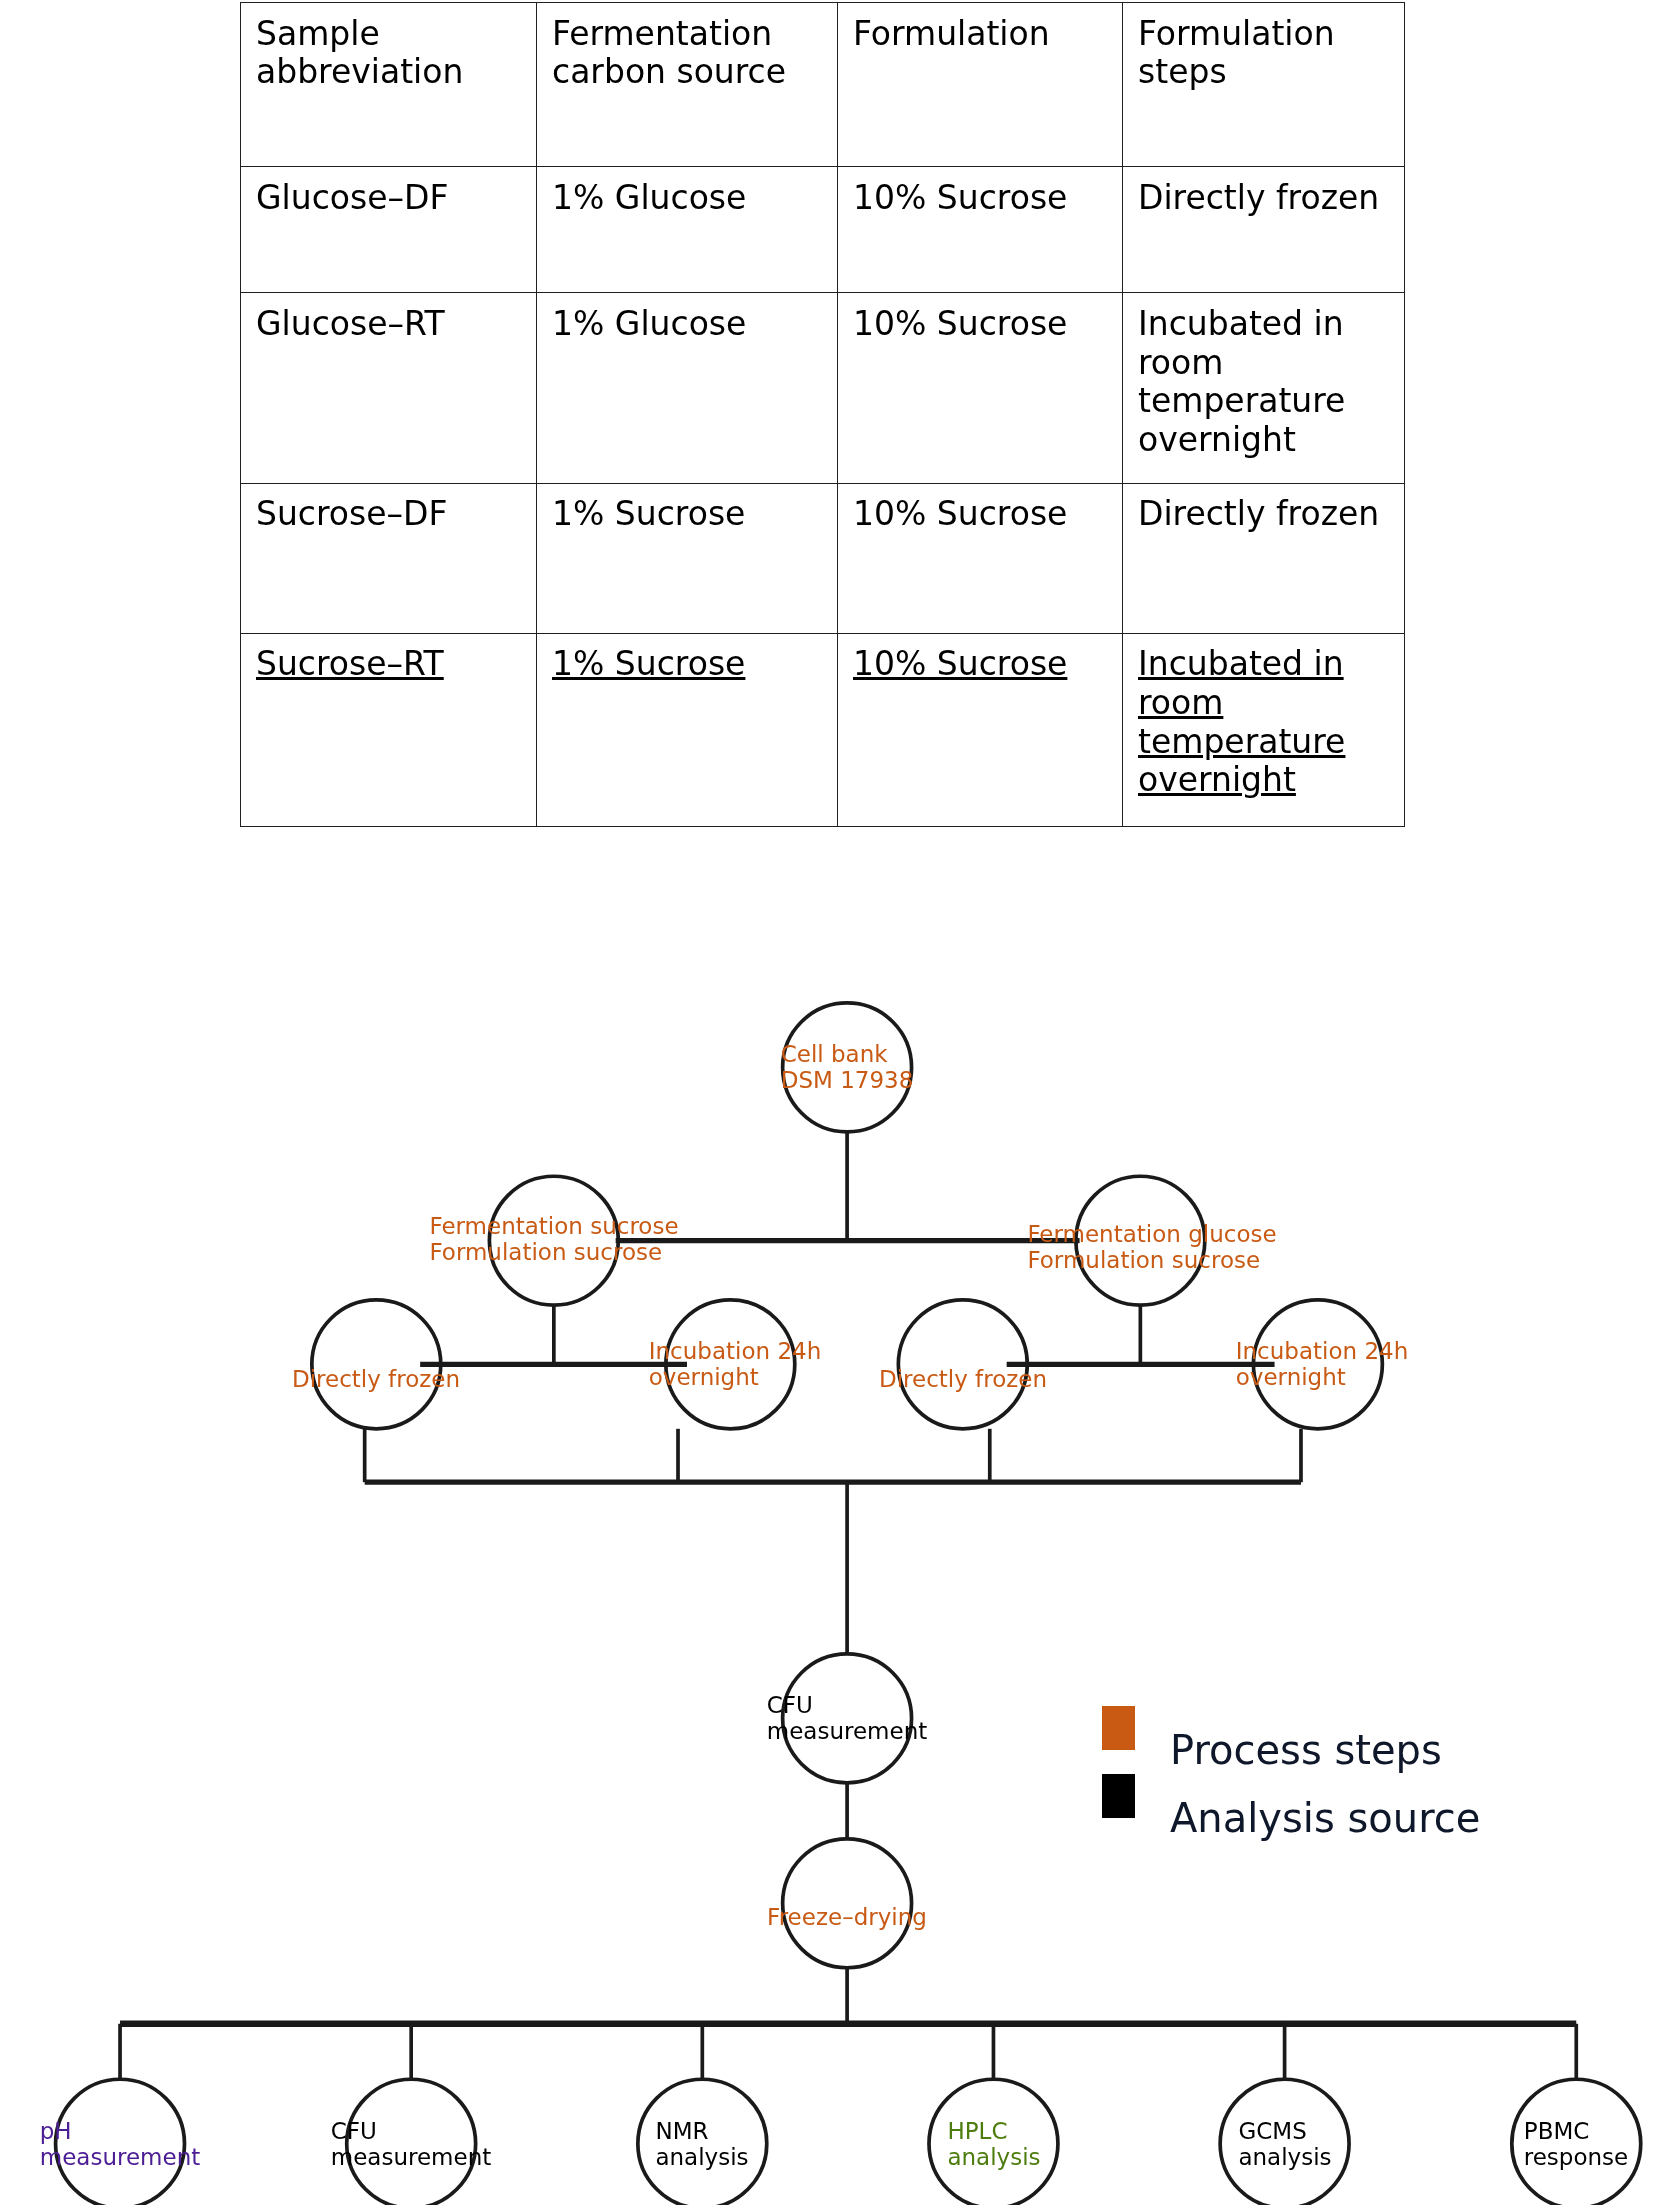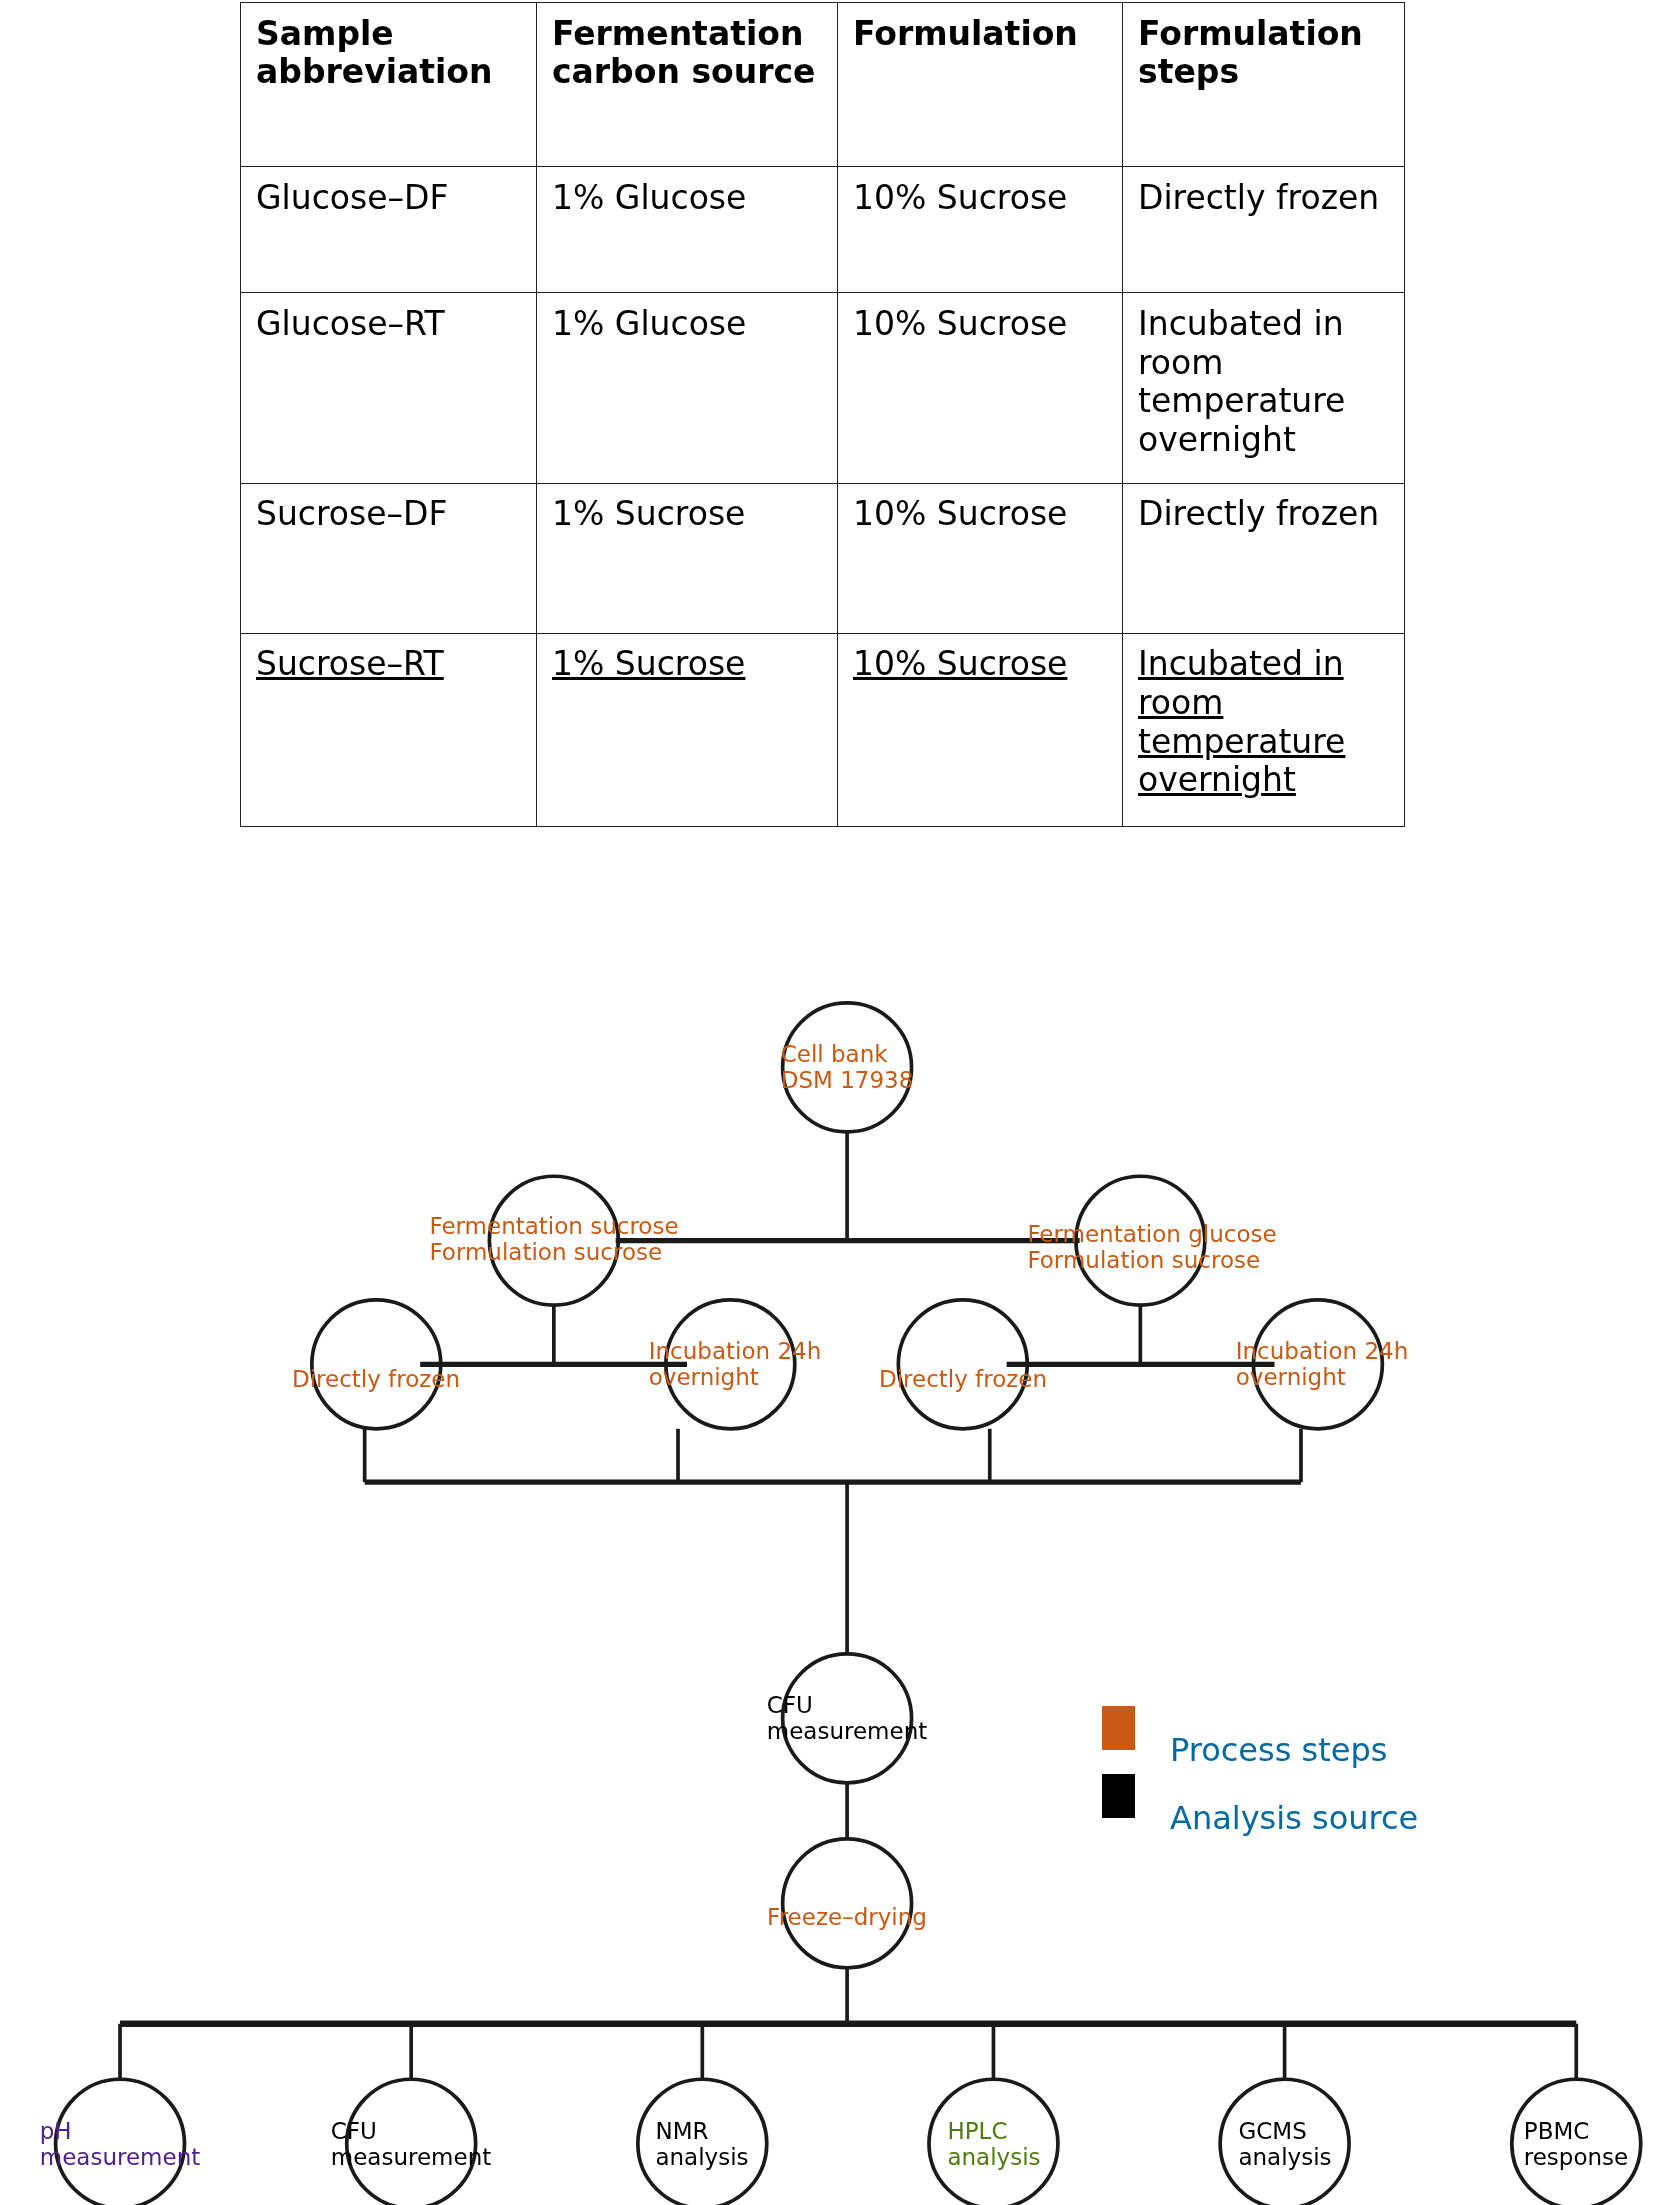--- a/index.html
+++ b/index.html
@@ -17,21 +17,21 @@
   #sample-table td,#sample-table th{
     border:1.6px solid #231f20;
     vertical-align:top;
     padding:11.6px 13.7px 11.6px 15px;
     font-size:33px;
     line-height:1.17;
     color:#000000;
     text-align:left;
     font-weight:400;
   }
-  #sample-table th{font-weight:700;}
+  #sample-table th{font-weight:400;}
   .col-a{width:296px;}
   .col-b{width:301px;}
   .col-c{width:285px;}
   .col-d{width:282px;}
   .r-head td,.r-head th{height:140px;}
   .r-1 td{height:102px;}
   .r-2 td{height:166px;}
   .r-3 td{height:126px;}
   .r-4 td{height:169px;text-decoration:underline;}
 
@@ -51,21 +51,21 @@
   .node.process{color:#C85A14;}
   .node.analysis{color:#000000;}
   .node .ln{display:block;}
 
   
   #legend{position:absolute;left:1102px;top:769px;}
   .legend-row{display:flex;align-items:center;height:57px;margin-bottom:11.6px;}
   .swatch{width:33px;height:44px;margin-right:35px;flex:0 0 auto;}
   .swatch.process{background:#C85A14;}
   .swatch.analysis{background:#000000;}
-  .legend-label{font-size:32px;color:#0369a1;line-height:1;white-space:nowrap;margin-top:44px;}
+  .legend-label{font-size:40px;color:#0f172a;line-height:1;white-space:nowrap;margin-top:44px;}
 </style>
 </head>
 <body>
 
 <table id="sample-table">
   <colgroup>
     <col class="col-a">
       <col class="col-b">
       <col class="col-c">
       <col class="col-d">

